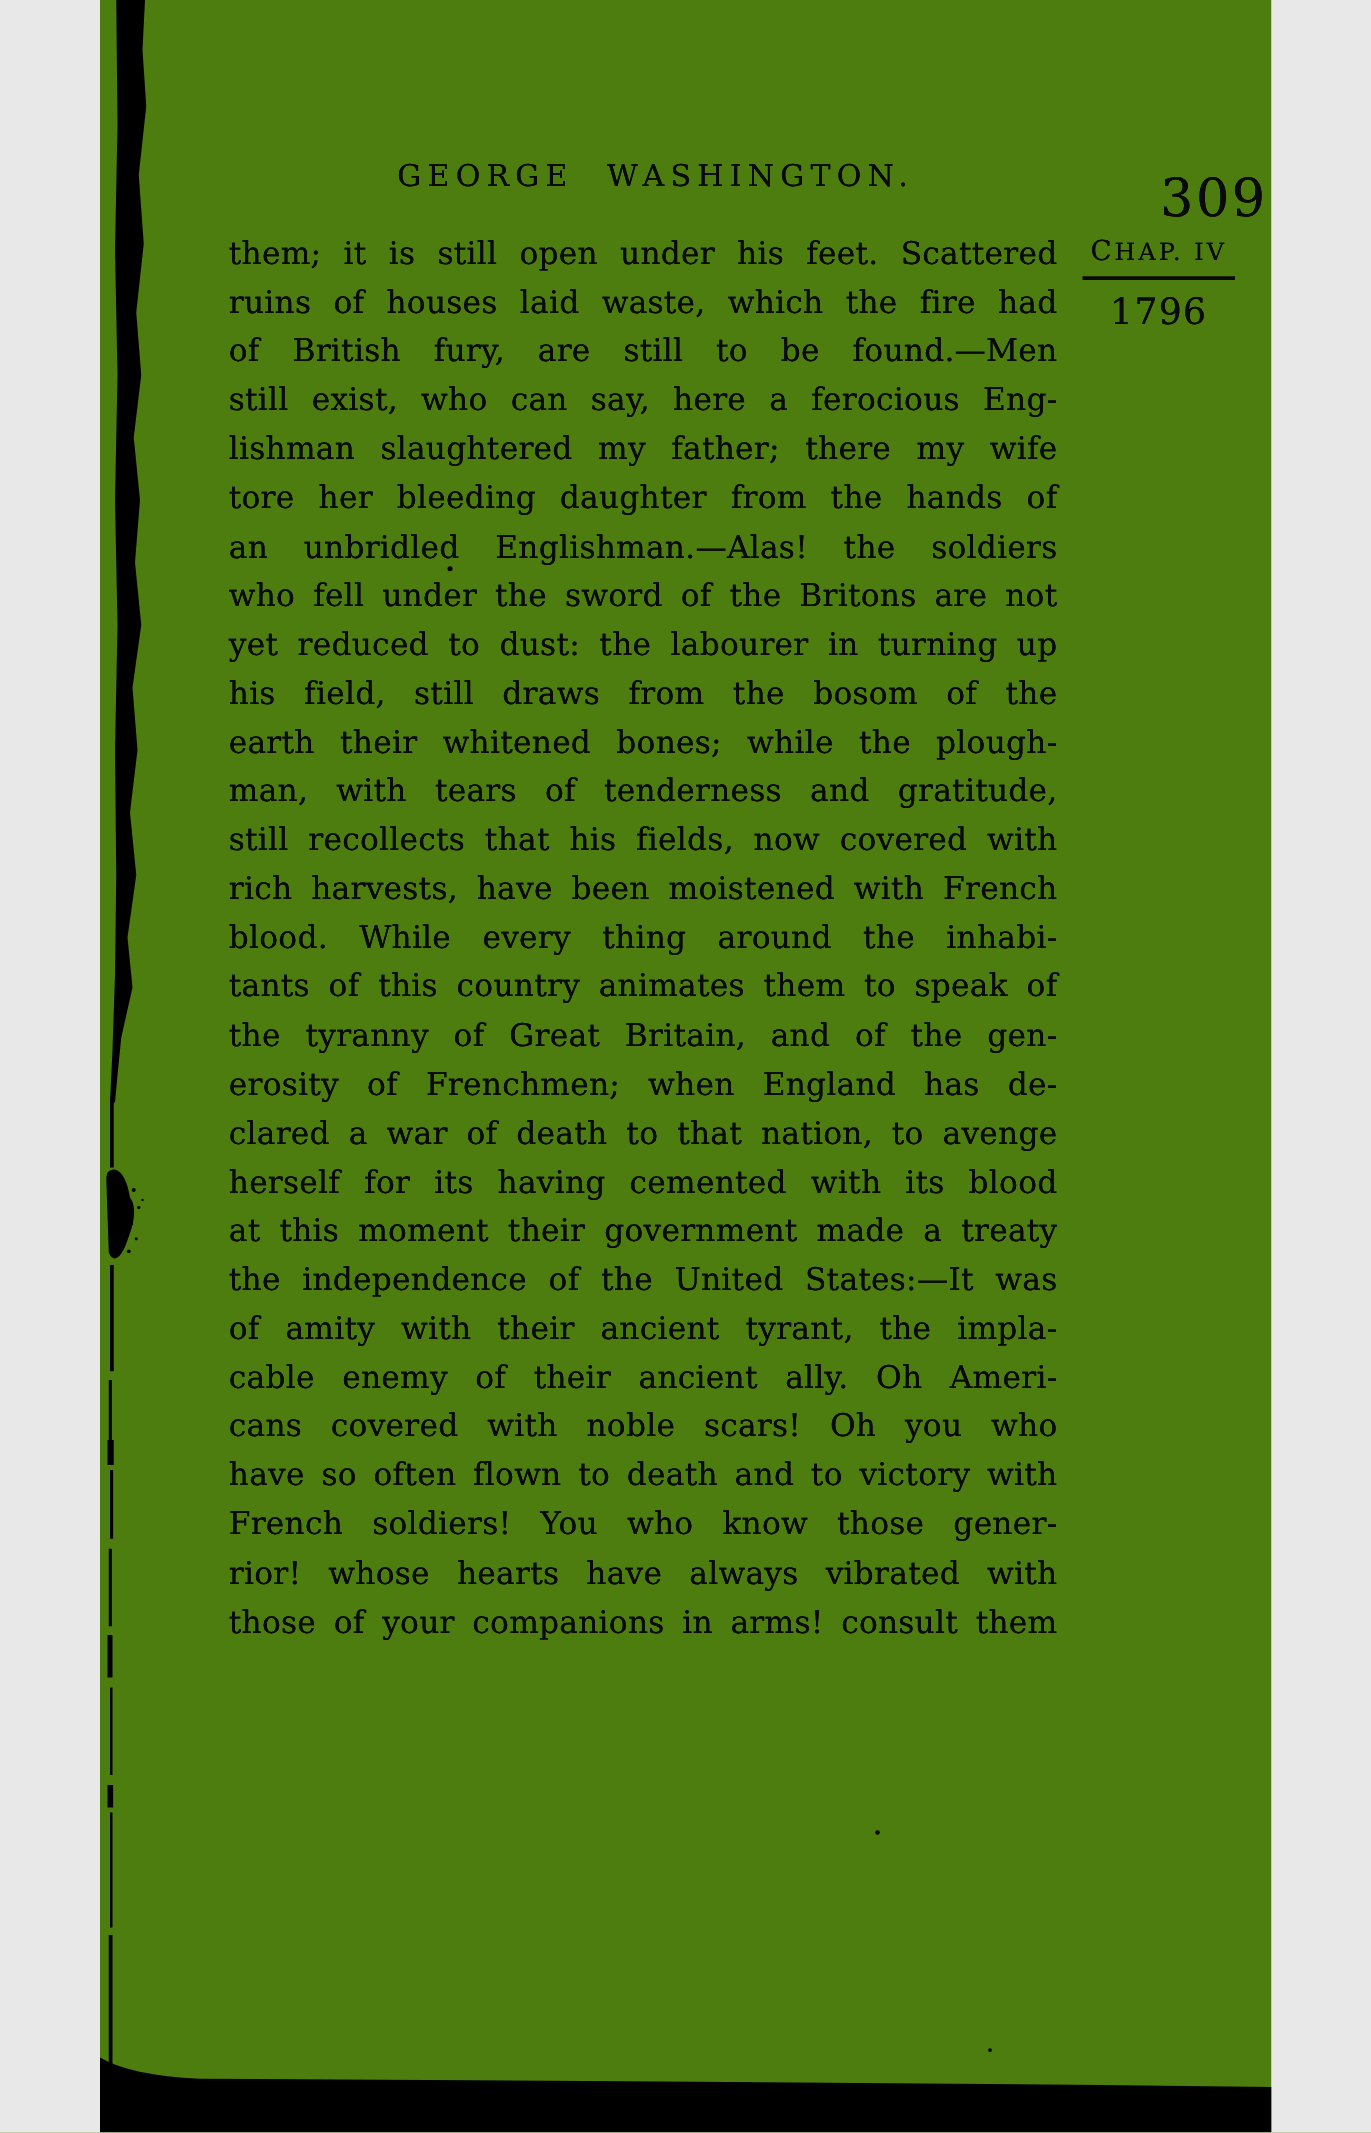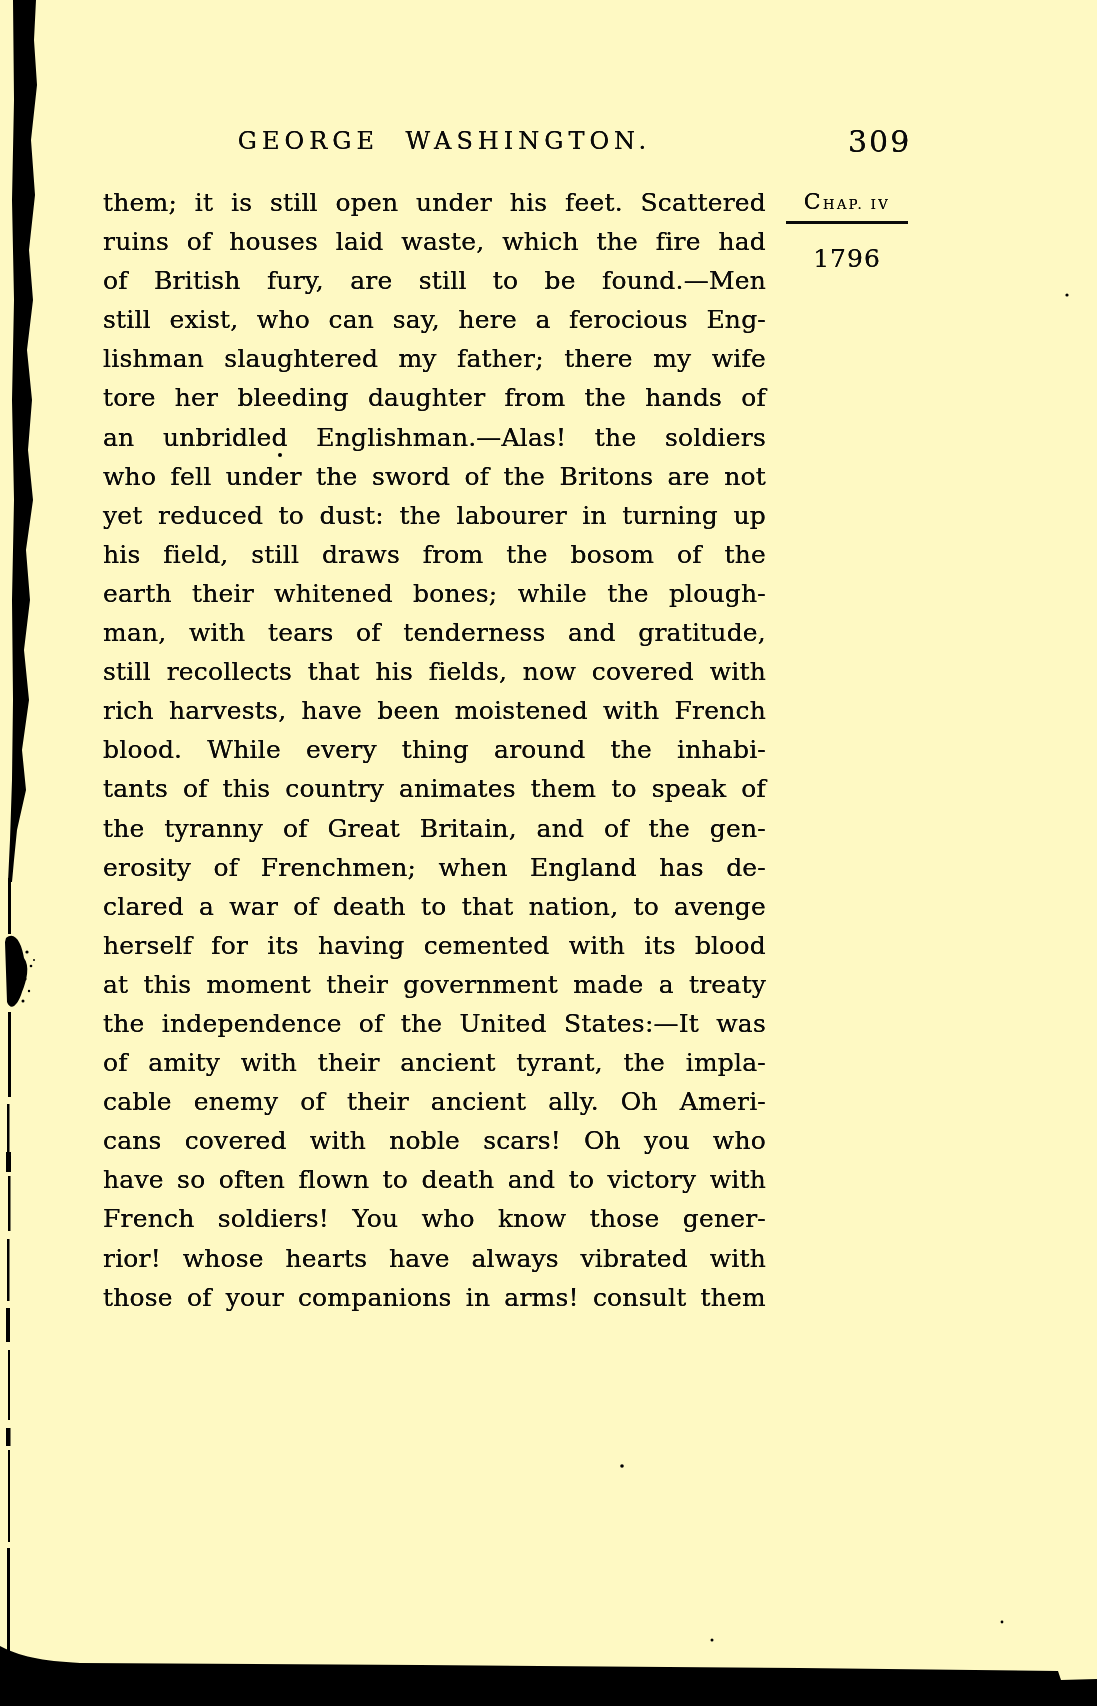--- a/index.html
+++ b/index.html
@@ -1,62 +1,62 @@
 <!DOCTYPE html>
 <html><head>
 <meta charset="utf-8">
 <style>
   html, body { margin: 0; padding: 0; background: #e8e8e8; }
   .page {
     position: relative;
-    width: 1097px;
+    width: 937px;
     height: 1706px;
     margin: 0 auto;
-    background: #fef9c3;
+    background: #4d7c0f;
     overflow: hidden;
     font-family: "DejaVu Serif", "Liberation Serif", serif;
     color: #0a0a0a;
   }
   .running-header {
     position: absolute;
     left: 113px; top: 127px; width: 663px;
     text-align: center;
     font-size: 24px;
     letter-spacing: 5px;
     word-spacing: 14px;
     white-space: nowrap;
     text-shadow: 0 0 0.5px #000;
   }
   .page-number {
     position: absolute;
-    left: 848px; top: 124px;
-    font-size: 30px;
+    left: 848px; top: 134px;
+    font-size: 42px;
     letter-spacing: 2px;
     text-shadow: 0 0 0.5px #000;
   }
   .margin-note {
     position: absolute;
     left: 786px; top: 189px; width: 122px;
     text-align: center;
   }
   .margin-note .chap {
-    font-size: 13px;
+    font-size: 19px;
     letter-spacing: 2.5px;
     white-space: nowrap;
     text-shadow: 0 0 0.4px #000;
   }
   .margin-note .chap::first-letter { font-size: 22px; }
   .margin-note .rule {
     height: 3px;
     background: #0a0a0a;
     margin-top: 7px;
   }
   .margin-note .year {
-    font-size: 25px;
-    margin-top: 20px;
+    font-size: 29px;
+    margin-top: 8px;
     letter-spacing: 1px;
     text-shadow: 0 0 0.4px #000;
   }
   .body-text {
     position: absolute;
     left: 103px; top: 183px; width: 663px;
   }
   .body-text .line {
     font-size: 25px;
     line-height: 39.1px;

